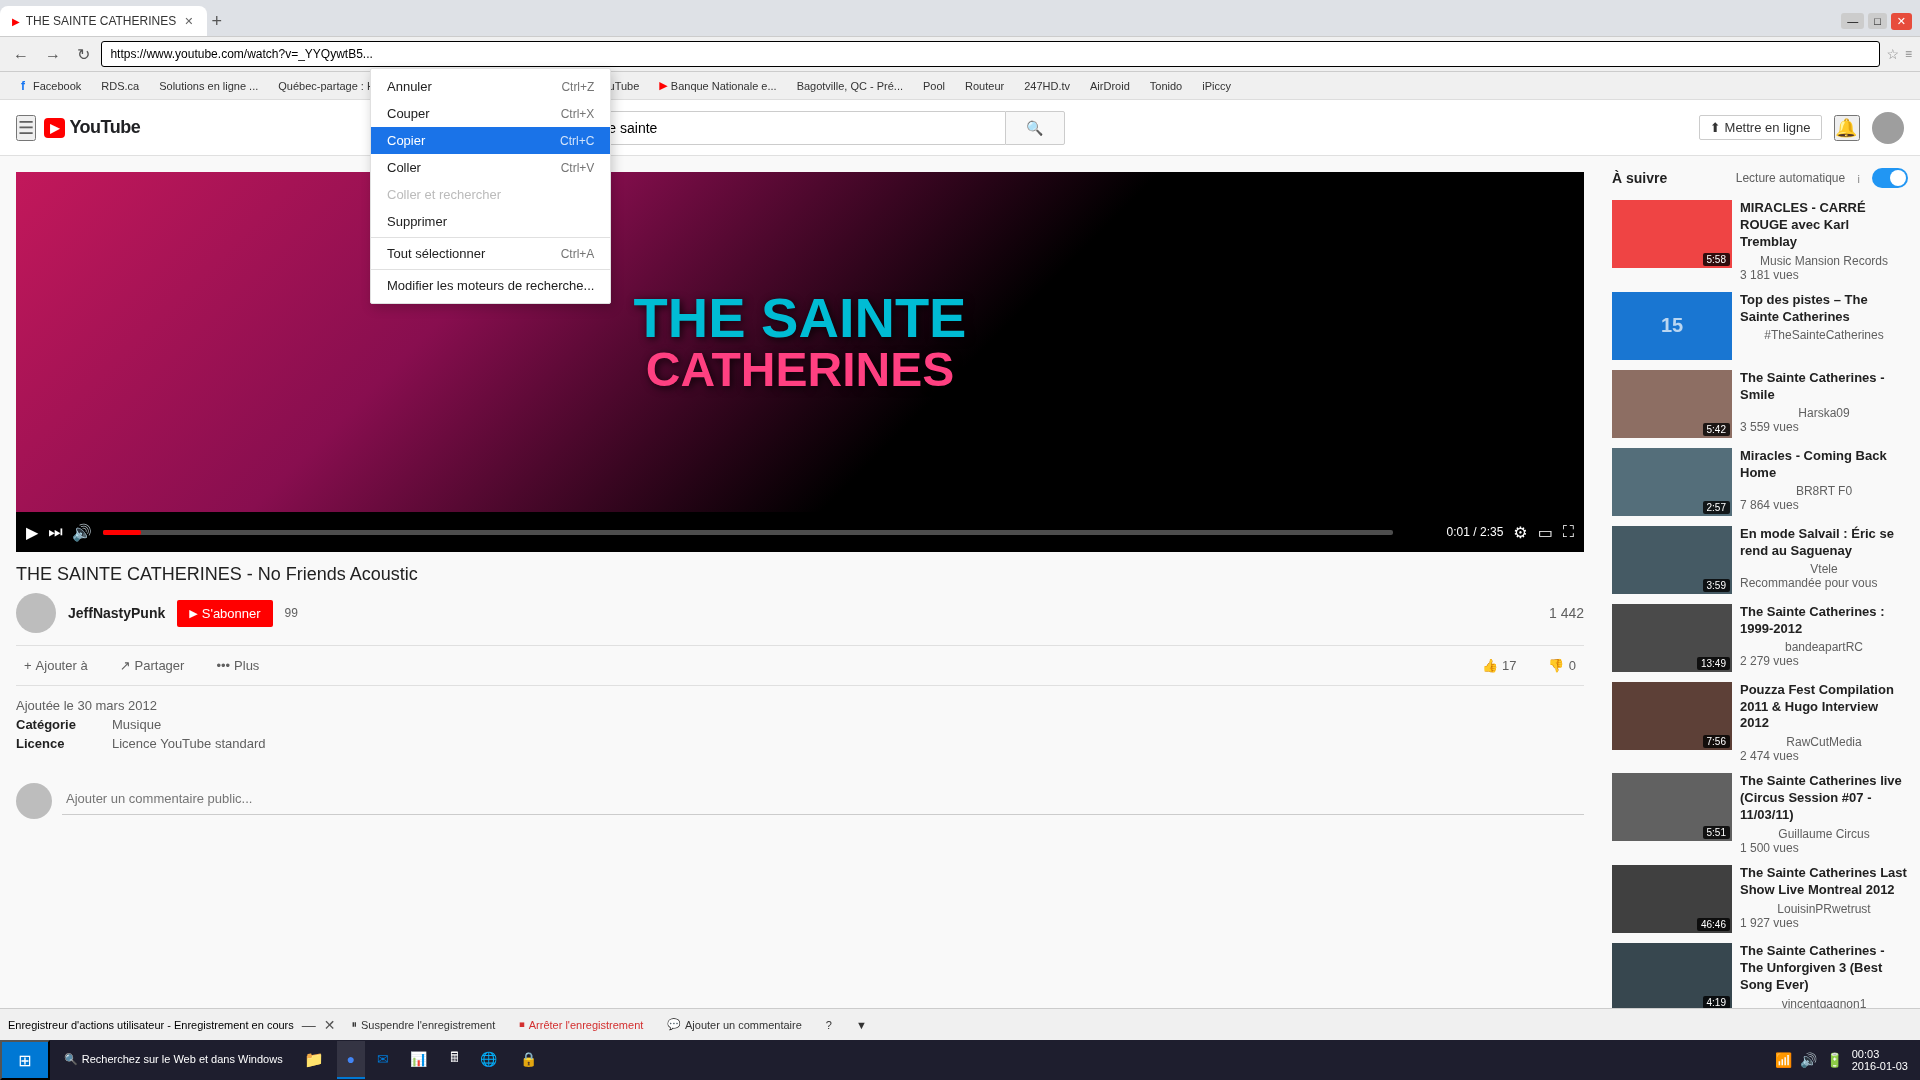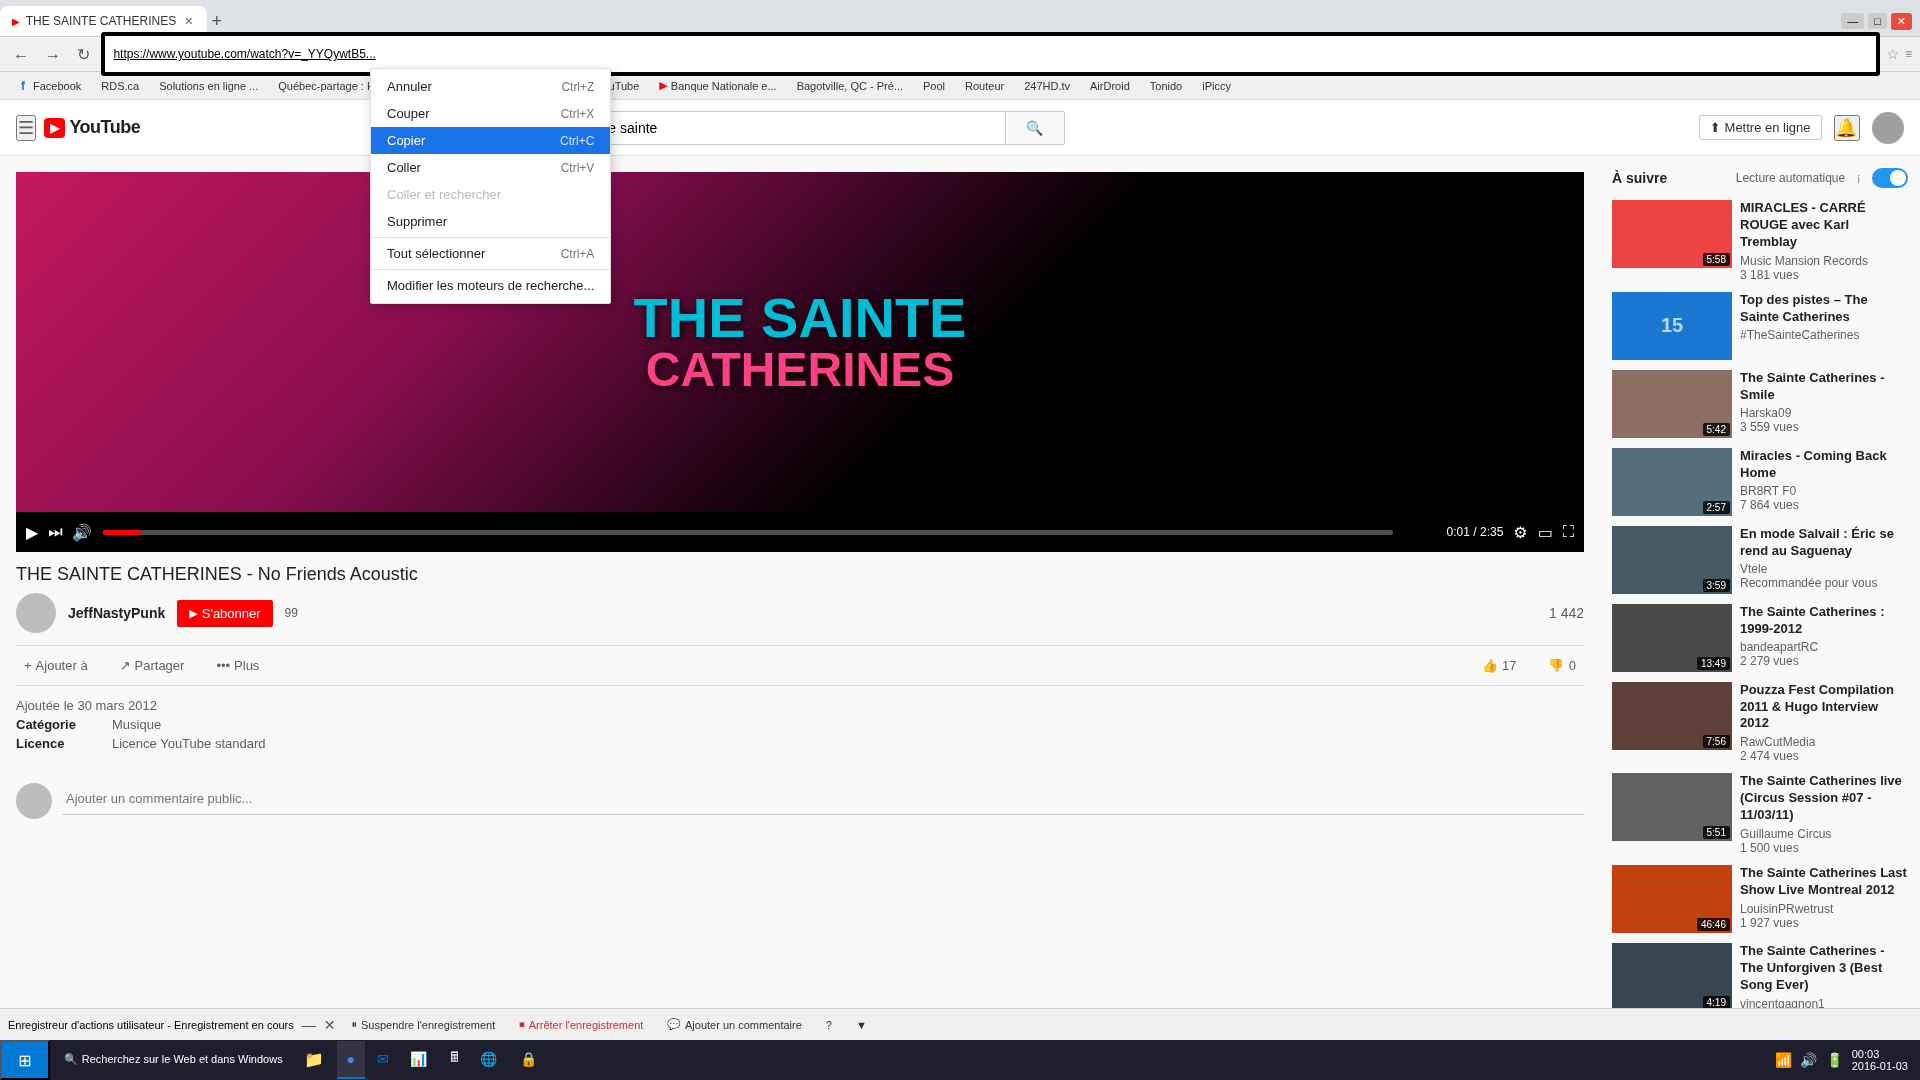--- a/index.html
+++ b/index.html
@@ -10,21 +10,21 @@
     .tab-bar { display: flex; align-items: center; background: #dee1e6; padding: 6px 0 0 0; height: 36px; }
     .tab { display: flex; align-items: center; background: #fff; border-radius: 8px 8px 0 0; padding: 0 12px; height: 30px; max-width: 240px; font-size: 12px; color: #333; gap: 6px; }
     .tab-close { font-size: 11px; color: #666; cursor: pointer; padding: 2px; }
     .tab-new { background: none; border: none; font-size: 18px; color: #555; cursor: pointer; margin-left: 4px; }
     .tab-space { flex: 1; display: flex; align-items: center; justify-content: flex-end; padding-right: 8px; gap: 4px; }
     .browser-btn { background: #ccc; border: none; border-radius: 3px; padding: 2px 6px; font-size: 11px; cursor: pointer; }
 
     .toolbar { display: flex; align-items: center; background: #f0f0f0; padding: 4px 8px; gap: 6px; height: 36px; border-top: 1px solid #ccc; border-bottom: 1px solid #ccc; }
     .nav-btn { background: none; border: none; font-size: 16px; color: #555; cursor: pointer; padding: 2px 5px; }
     .nav-btn:disabled { color: #bbb; }
-    .address-bar { flex: 1; height: 26px; border: 4px solid #000000; border-radius: 3px; padding: 18px 8px; font-size: 12px; background: #fff; text-decoration: underline; }
+    .address-bar { flex: 1; height: 26px; border: 1px solid #000000; border-radius: 3px; padding: 0 8px; font-size: 12px; background: #fff; }
     .star-btn { background: none; border: none; font-size: 14px; cursor: pointer; color: #888; }
 
     
     .bookmarks-bar { display: flex; align-items: center; background: #f0f0f0; padding: 2px 8px; gap: 4px; height: 28px; border-bottom: 1px solid #ddd; overflow: hidden; }
     .bookmark-item { display: flex; align-items: center; gap: 3px; padding: 2px 8px; font-size: 11px; color: #333; cursor: pointer; border-radius: 3px; white-space: nowrap; }
     .bm-icon { width: 14px; height: 14px; display: inline-flex; align-items: center; justify-content: center; }
 
     
     .yt-page { display: flex; flex-direction: column; height: calc(1080px - 100px); background: #f9f9f9; }
     .yt-header { display: flex; align-items: center; background: #fff; border-bottom: 1px solid #e0e0e0; padding: 0 16px; height: 56px; gap: 16px; z-index: 10; }
@@ -89,21 +89,21 @@
     .autoplay-row { display: flex; align-items: center; gap: 12px; text-align: center; }
     .autoplay-label { font-size: 12px; color: #606060; }
     .toggle { width: 36px; height: 20px; background: #2196f3; border-radius: 10px; position: relative; cursor: pointer; }
     .toggle-knob { width: 16px; height: 16px; background: #fff; border-radius: 50%; position: absolute; right: 2px; top: 2px; }
     .rec-item { display: flex; gap: 8px; margin-bottom: 10px; cursor: pointer; }
     .rec-thumb { width: 120px; height: 68px; background: #bdbdbd; flex-shrink: 0; position: relative; overflow: hidden; }
     .rec-thumb-overlay { width: 100%; height: 100%; display: flex; align-items: center; justify-content: center; }
     .rec-duration { position: absolute; bottom: 2px; right: 2px; background: rgba(0,0,0,0.8); color: #fff; font-size: 10px; padding: 1px 4px; border-radius: 2px; }
     .rec-info { flex: 1; }
     .rec-title { font-size: 13px; color: #212121; font-weight: bold; line-height: 1.3; margin-bottom: 3px; }
-    .rec-channel { font-size: 12px; color: #606060; }
+    .rec-channel { font-size: 12px; color: #606060; text-align: center; }
     .rec-views { font-size: 12px; color: #606060; }
 
     
     .context-menu { position: absolute; top: 68px; left: 370px; background: #fff; border: 1px solid #e0e0e0; border-radius: 2px; box-shadow: 2px 4px 12px rgba(0,0,0,0.2); min-width: 200px; z-index: 1000; padding: 4px 0; }
     .ctx-item { display: flex; align-items: center; justify-content: space-between; padding: 6px 16px; cursor: pointer; font-size: 13px; color: #212121; }
     .ctx-item.highlighted { background: #1a73e8; color: #fff; }
     .ctx-shortcut { font-size: 12px; color: #757575; margin-left: 32px; }
     .ctx-item.highlighted .ctx-shortcut { color: rgba(255,255,255,0.8); }
     .ctx-divider { height: 1px; background: #e0e0e0; margin: 2px 0; }
     .ctx-item.disabled { color: #bbb; cursor: default; }
@@ -426,21 +426,21 @@
           <span class="rec-duration">5:51</span>
         </div>
         <div class="rec-info">
           <div class="rec-title">The Sainte Catherines live (Circus Session #07 - 11/03/11)</div>
           <div class="rec-channel">Guillaume Circus</div>
           <div class="rec-views">1 500 vues</div>
         </div>
       </div>
 
       <div class="rec-item">
-        <div class="rec-thumb" style="background:#c2410c;">
+        <div class="rec-thumb" style="background:#404040;">
           <span class="rec-duration">46:46</span>
         </div>
         <div class="rec-info">
           <div class="rec-title">The Sainte Catherines Last Show Live Montreal 2012</div>
           <div class="rec-channel">LouisinPRwetrust</div>
           <div class="rec-views">1 927 vues</div>
         </div>
       </div>
 
       <div class="rec-item">

